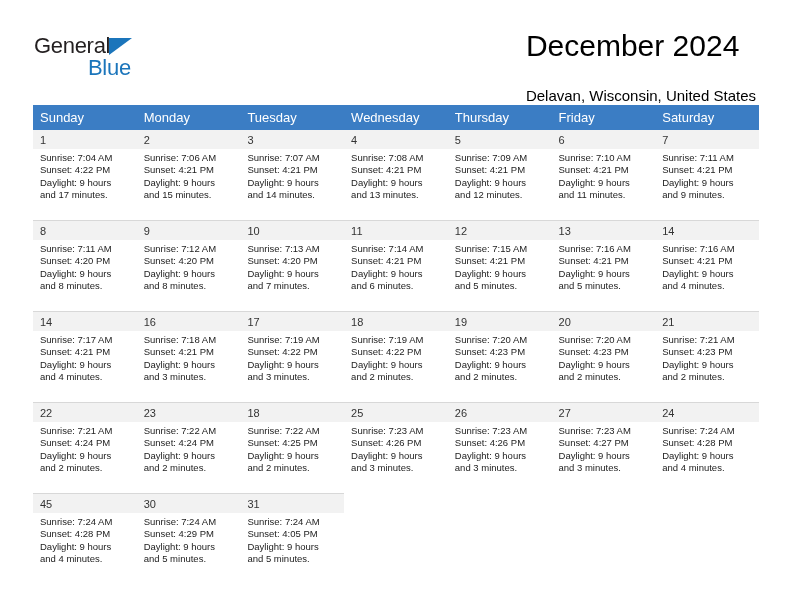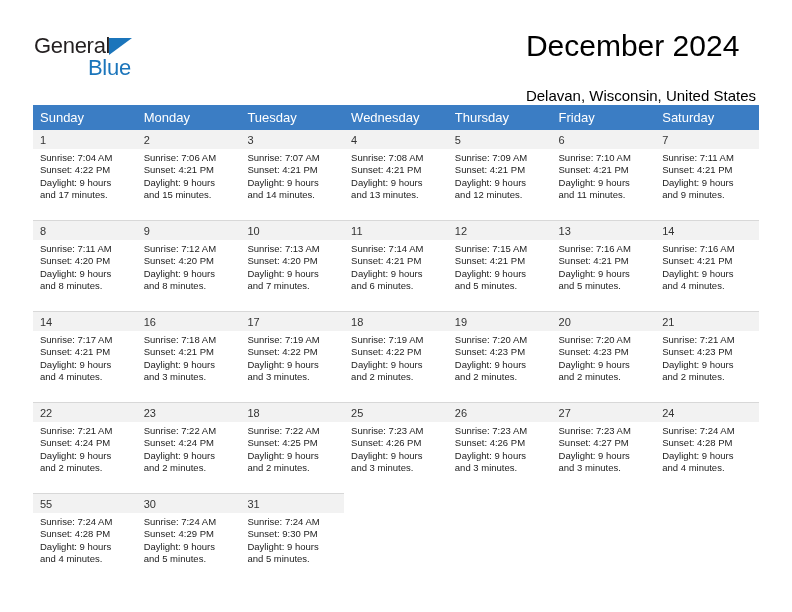--- a/index.html
+++ b/index.html
@@ -392,21 +392,21 @@
         </td>
         <td>
           <span class="detail-line">Sunrise: 7:24 AM</span>
           <span class="detail-line">Sunset: 4:28 PM</span>
           <span class="detail-line">Daylight: 9 hours</span>
           <span class="detail-line">and 4 minutes.</span>
         </td>
       </tr>
 
       <tr class="daynum-row">
-        <td>55</td>
+        <td>45</td>
         <td>30</td>
         <td>31</td>
         <td class="empty"></td>
         <td class="empty"></td>
         <td class="empty"></td>
         <td class="empty"></td>
       </tr>
       <tr class="detail-row">
         <td>
           <span class="detail-line">Sunrise: 7:24 AM</span>
@@ -415,21 +415,21 @@
           <span class="detail-line">and 4 minutes.</span>
         </td>
         <td>
           <span class="detail-line">Sunrise: 7:24 AM</span>
           <span class="detail-line">Sunset: 4:29 PM</span>
           <span class="detail-line">Daylight: 9 hours</span>
           <span class="detail-line">and 5 minutes.</span>
         </td>
         <td>
           <span class="detail-line">Sunrise: 7:24 AM</span>
-          <span class="detail-line">Sunset: 9:30 PM</span>
+          <span class="detail-line">Sunset: 4:05 PM</span>
           <span class="detail-line">Daylight: 9 hours</span>
           <span class="detail-line">and 5 minutes.</span>
         </td>
         <td class="empty"></td>
         <td class="empty"></td>
         <td class="empty"></td>
         <td class="empty"></td>
       </tr>
 
     </tbody>

